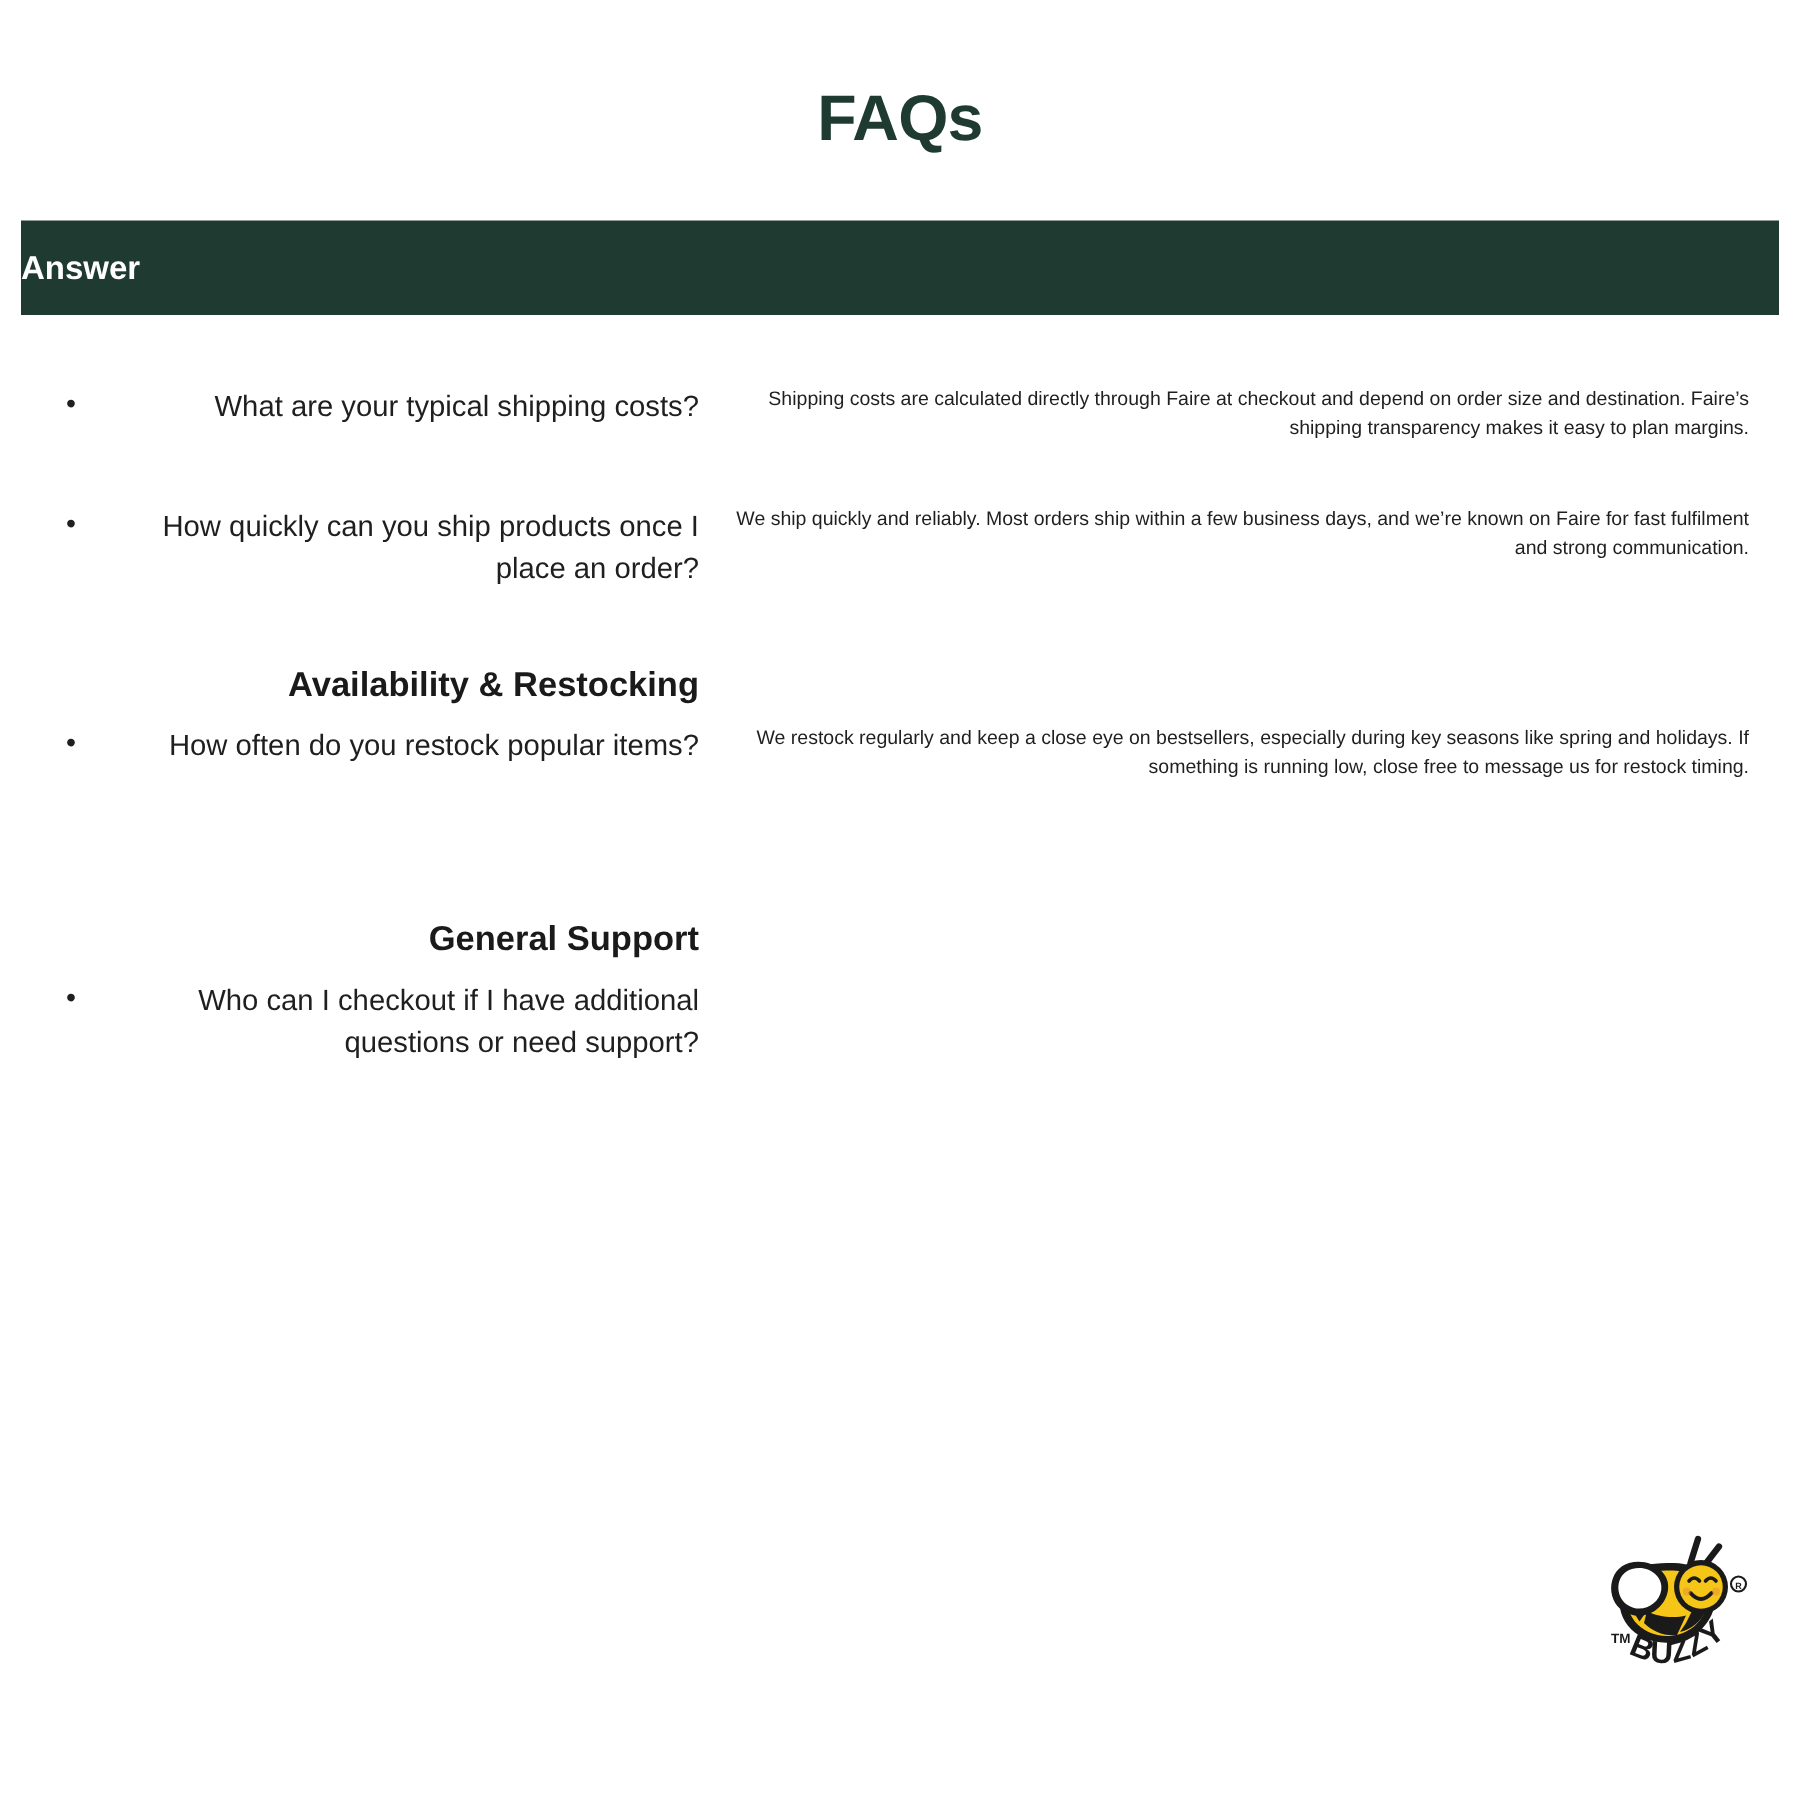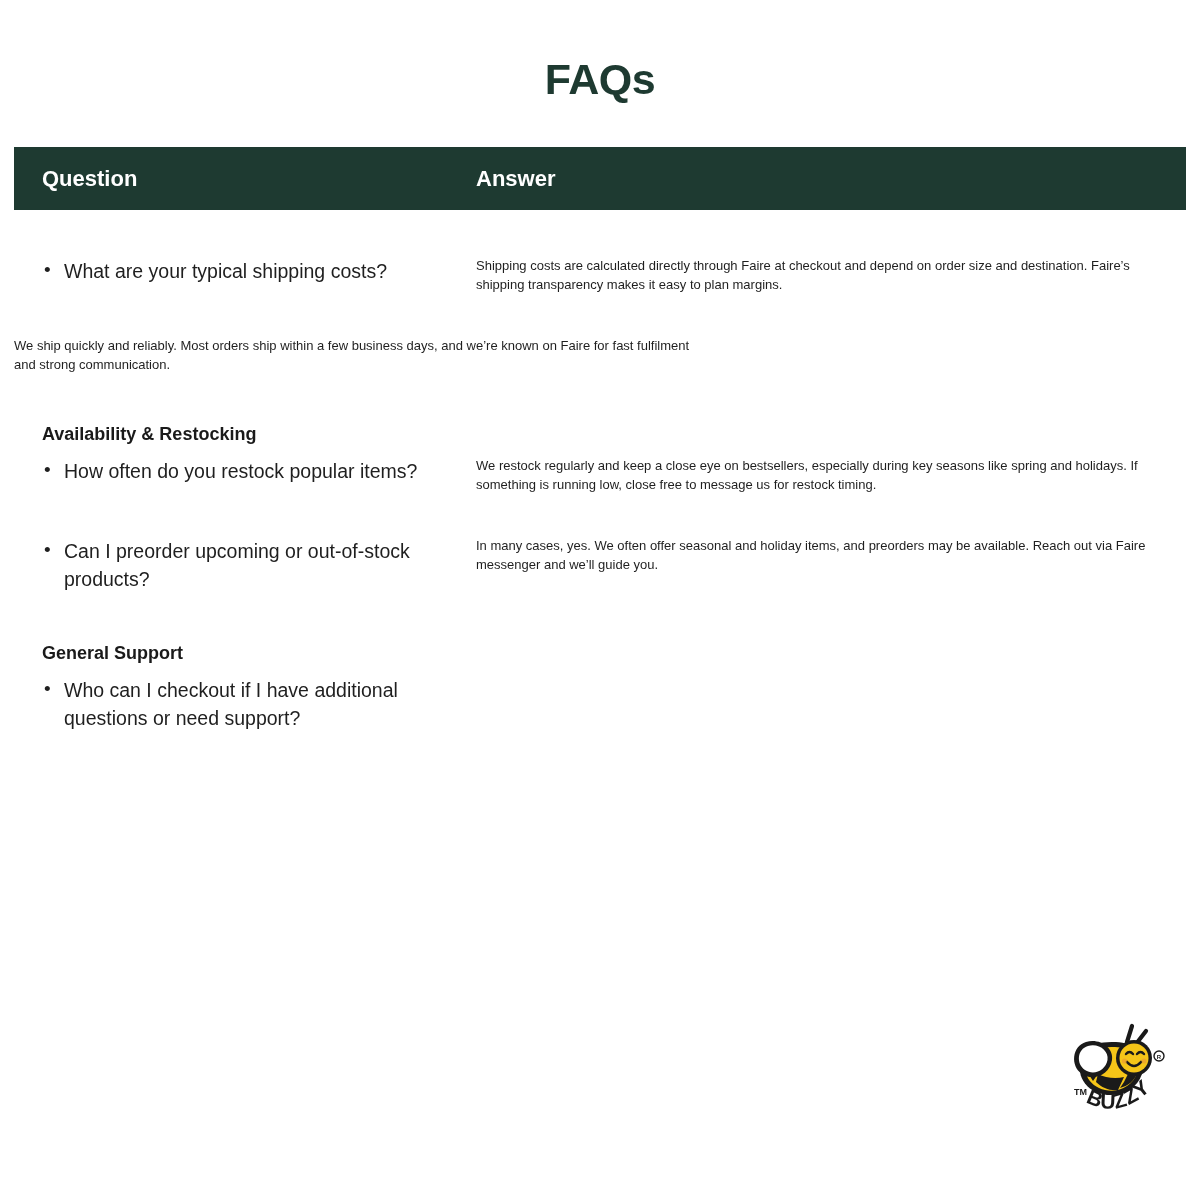--- a/index.html
+++ b/index.html
@@ -52,35 +52,36 @@
     line-height: 1;
   }
   .th-question { width: 462px; padding-left: 28px; }
   .th-answer   { padding-left: 0px; }
 
   .table-body { padding-top: 0px; }
 
   .faq-row {
     display: flex;
     align-items: flex-start;
+    text-align: right;
   }
 
   .col-q {
     width: 462px;
     padding-left: 28px;
     padding-right: 10px;
   }
   .col-a {
     width: 700px;
     padding-left: 0px;
     padding-right: 10px;
   }
 
   .section-label {
-    font-size: 18px;
+    font-size: 23px;
     font-weight: bold;
     color: #1a1a1a;
     line-height: 1.45;
   }
 
   .q-item {
     position: relative;
     padding-left: 22px;
     font-size: 19.5px;
     color: #1f1f1f;
@@ -120,40 +121,42 @@
 </head>
 <body>
 
 <div class="page">
 
   <div class="page-title">FAQs</div>
 
   <div class="faq-table">
 
     <div class="table-header">
-      <div class="th th-question">Question</div>
       <div class="th th-answer">Answer</div>
     </div>
 
     <div class="table-body">
 
       <div class="r-spacer-1"></div>
 
       <div class="faq-row">
         <div class="col-q">
           <div class="q-item">What are your typical shipping costs?</div>
         </div>
         <div class="col-a">
           <div class="a-text">Shipping costs are calculated directly through Faire at checkout and depend on order size and destination. Faire’s shipping transparency makes it easy to plan margins.</div>
         </div>
       </div>
 
       <div class="r-gap"></div>
 
       <div class="faq-row">
+        <div class="col-q">
+          <div class="q-item">How quickly can you ship products once I place an order?</div>
+        </div>
         <div class="col-a">
           <div class="a-text">We ship quickly and reliably. Most orders ship within a few business days, and we’re known on Faire for fast fulfilment and strong communication.</div>
         </div>
       </div>
 
       <div class="r-gap-sect"></div>
 
       <div class="faq-row">
         <div class="col-q">
           <div class="section-label">Availability &amp; Restocking</div>
@@ -167,28 +170,20 @@
         <div class="col-q">
           <div class="q-item">How often do you restock popular items?</div>
         </div>
         <div class="col-a">
           <div class="a-text">We restock regularly and keep a close eye on bestsellers, especially during key seasons like spring and holidays. If something is running low, close free to message us for restock timing.</div>
         </div>
       </div>
 
       <div class="r-gap"></div>
 
-      <div class="faq-row">
-        <div class="col-q">
-          <div class="q-item">Can I preorder upcoming or out-of-stock products?</div>
-        </div>
-        <div class="col-a">
-          <div class="a-text">In many cases, yes. We often offer seasonal and holiday items, and preorders may be available. Reach out via Faire messenger and we’ll guide you.</div>
-        </div>
-      </div>
 
       <div class="r-gap-sect"></div>
 
       <div class="faq-row">
         <div class="col-q">
           <div class="section-label">General Support</div>
         </div>
         <div class="col-a"></div>
       </div>
 

